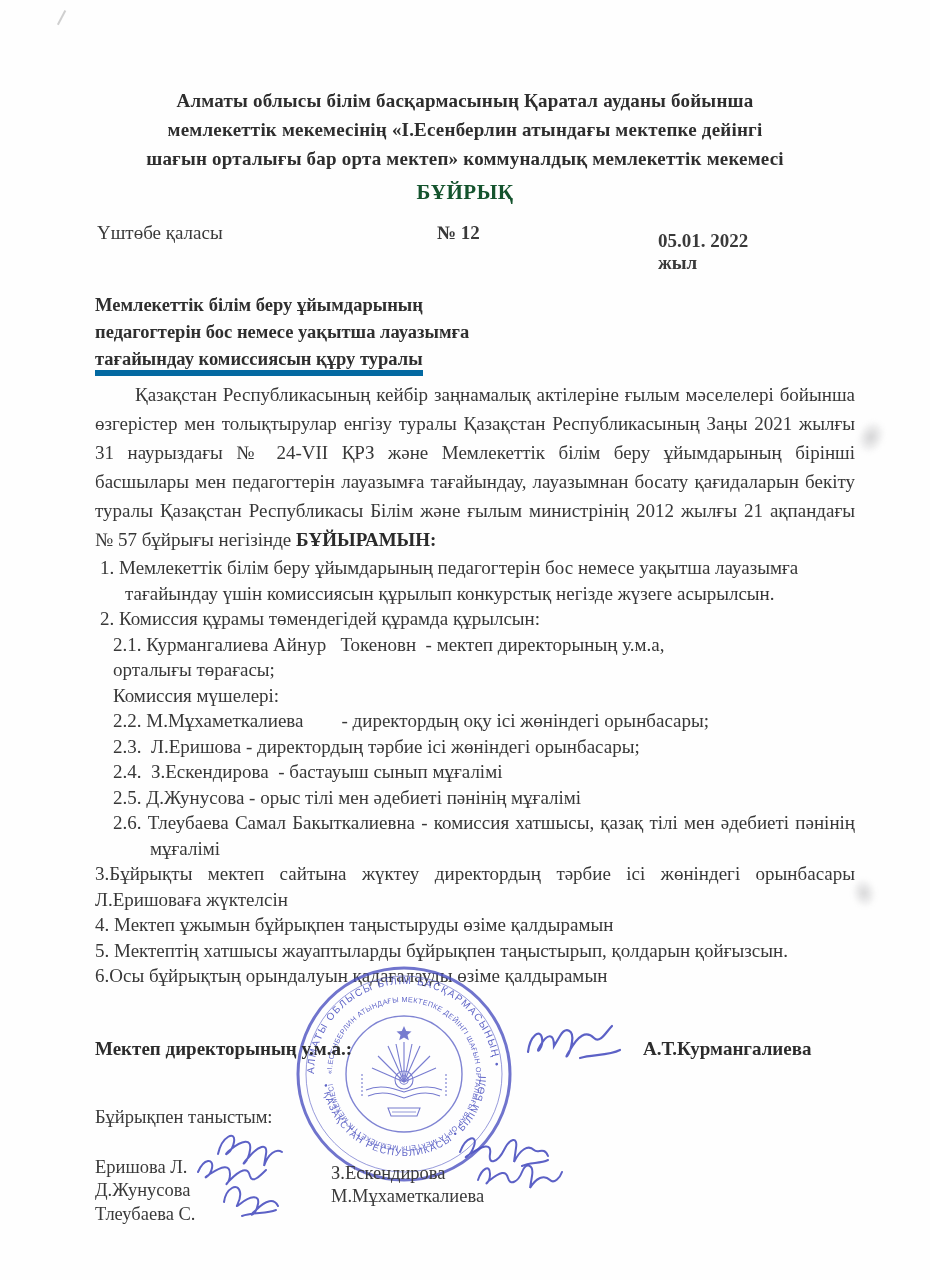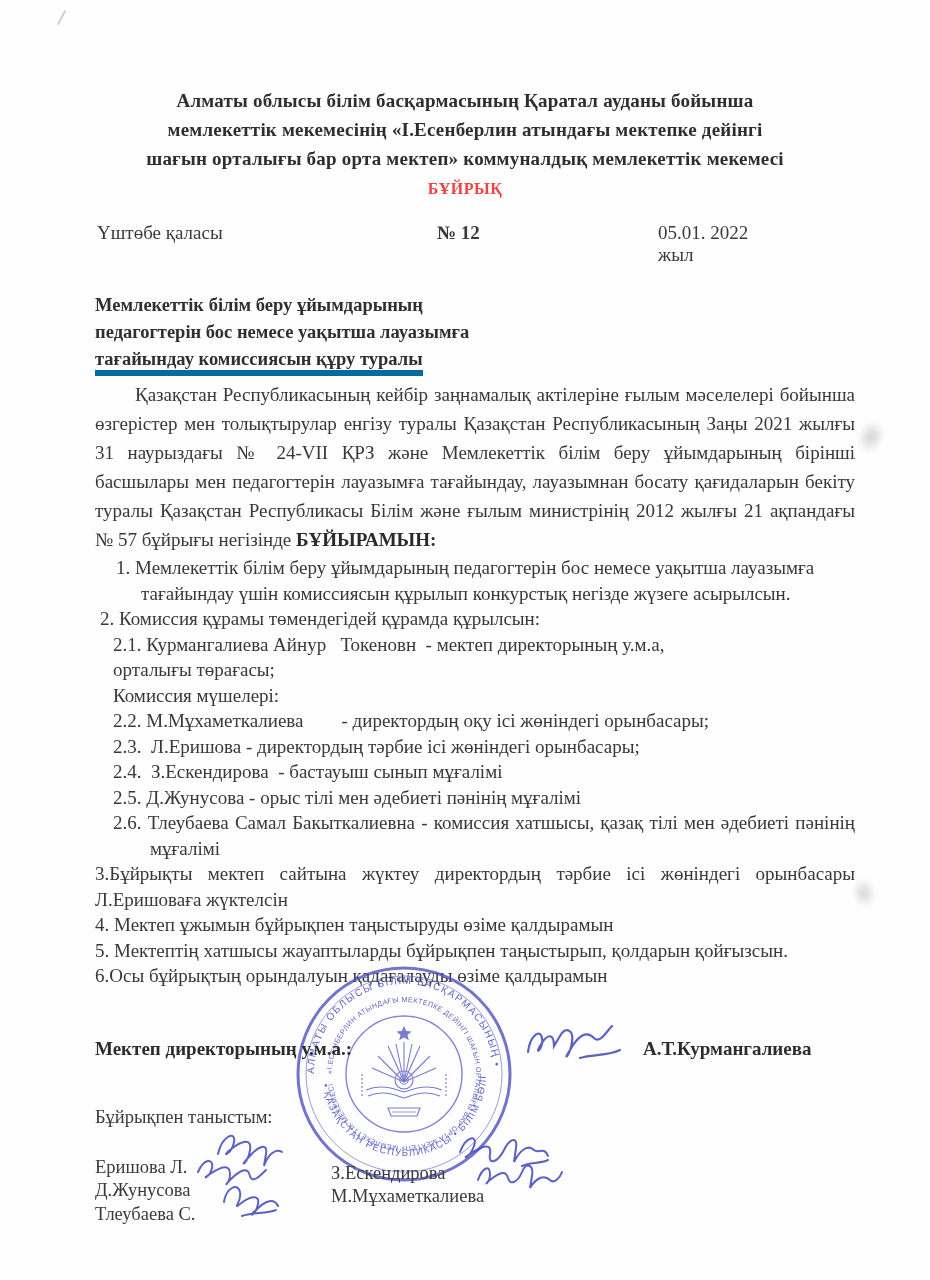--- a/index.html
+++ b/index.html
@@ -15,37 +15,37 @@
   .smudge{position:absolute;border-radius:50%;filter:blur(2px);}
   .smudge.a{left:858px;top:420px;width:26px;height:34px;
     background:radial-gradient(closest-side,rgba(110,110,115,.30),rgba(110,110,115,0));transform:rotate(25deg);}
   .smudge.b{left:852px;top:878px;width:24px;height:30px;
     background:radial-gradient(closest-side,rgba(110,110,115,.28),rgba(110,110,115,0));transform:rotate(-15deg);}
 
   
   .org-header{position:absolute;left:75px;top:86px;width:780px;text-align:center;
     font-weight:bold;font-size:19px;line-height:29px;color:#2e2e2e;letter-spacing:.2px;}
   .order-title{position:absolute;left:0;top:180px;width:930px;text-align:center;
-    font-weight:bold;font-size:16px;color:#ef4444;letter-spacing:.5px;}
+    font-weight:bold;font-size:21px;color:#14532d;letter-spacing:.5px;}
   .meta-row{position:absolute;left:0;top:222px;width:768px;height:28px;font-size:19px;}
   .meta-city{position:absolute;left:97px;top:0;}
   .meta-number{position:absolute;left:437px;top:0;font-weight:bold;}
-  .meta-date{position:absolute;left:658px;top:0;}
+  .meta-date{position:absolute;left:658px;top:8px;font-weight:bold;}
 
   
   .subject{position:absolute;left:95px;top:292px;width:520px;
     font-weight:bold;font-size:18.5px;line-height:27px;color:#2f2f2f;}
   .subject .u{border-bottom:6px solid #0369a1;padding-bottom:1px;}
 
   
   .body-flow{position:absolute;left:95px;top:380px;width:760px;font-size:19px;color:#383838;}
   .preamble{text-align:justify;line-height:29px;text-indent:40px;margin:0;}
   .preamble b{color:#2b2b2b;}
   .list{margin-top:1px;line-height:25.5px;}
-  .li-1{padding-left:30px;text-indent:-25px;margin-left:16px;}
+  .li-1{padding-left:30px;text-indent:-25px;margin-left:0px;}
   .li-2{padding-left:30px;text-indent:-25px;}
   .sub{margin-left:18px;white-space:pre-wrap;}
   .sub-26{margin-left:18px;padding-left:37px;text-indent:-37px;
     text-align:justify;text-align-last:left;}
   .li-j{text-align:justify;text-align-last:left;}
 
   
   .sign-row{position:absolute;left:0;top:1038px;width:930px;height:30px;
     font-weight:bold;font-size:19px;color:#2c2c2c;}
   .sign-label{position:absolute;left:95px;top:0;}

